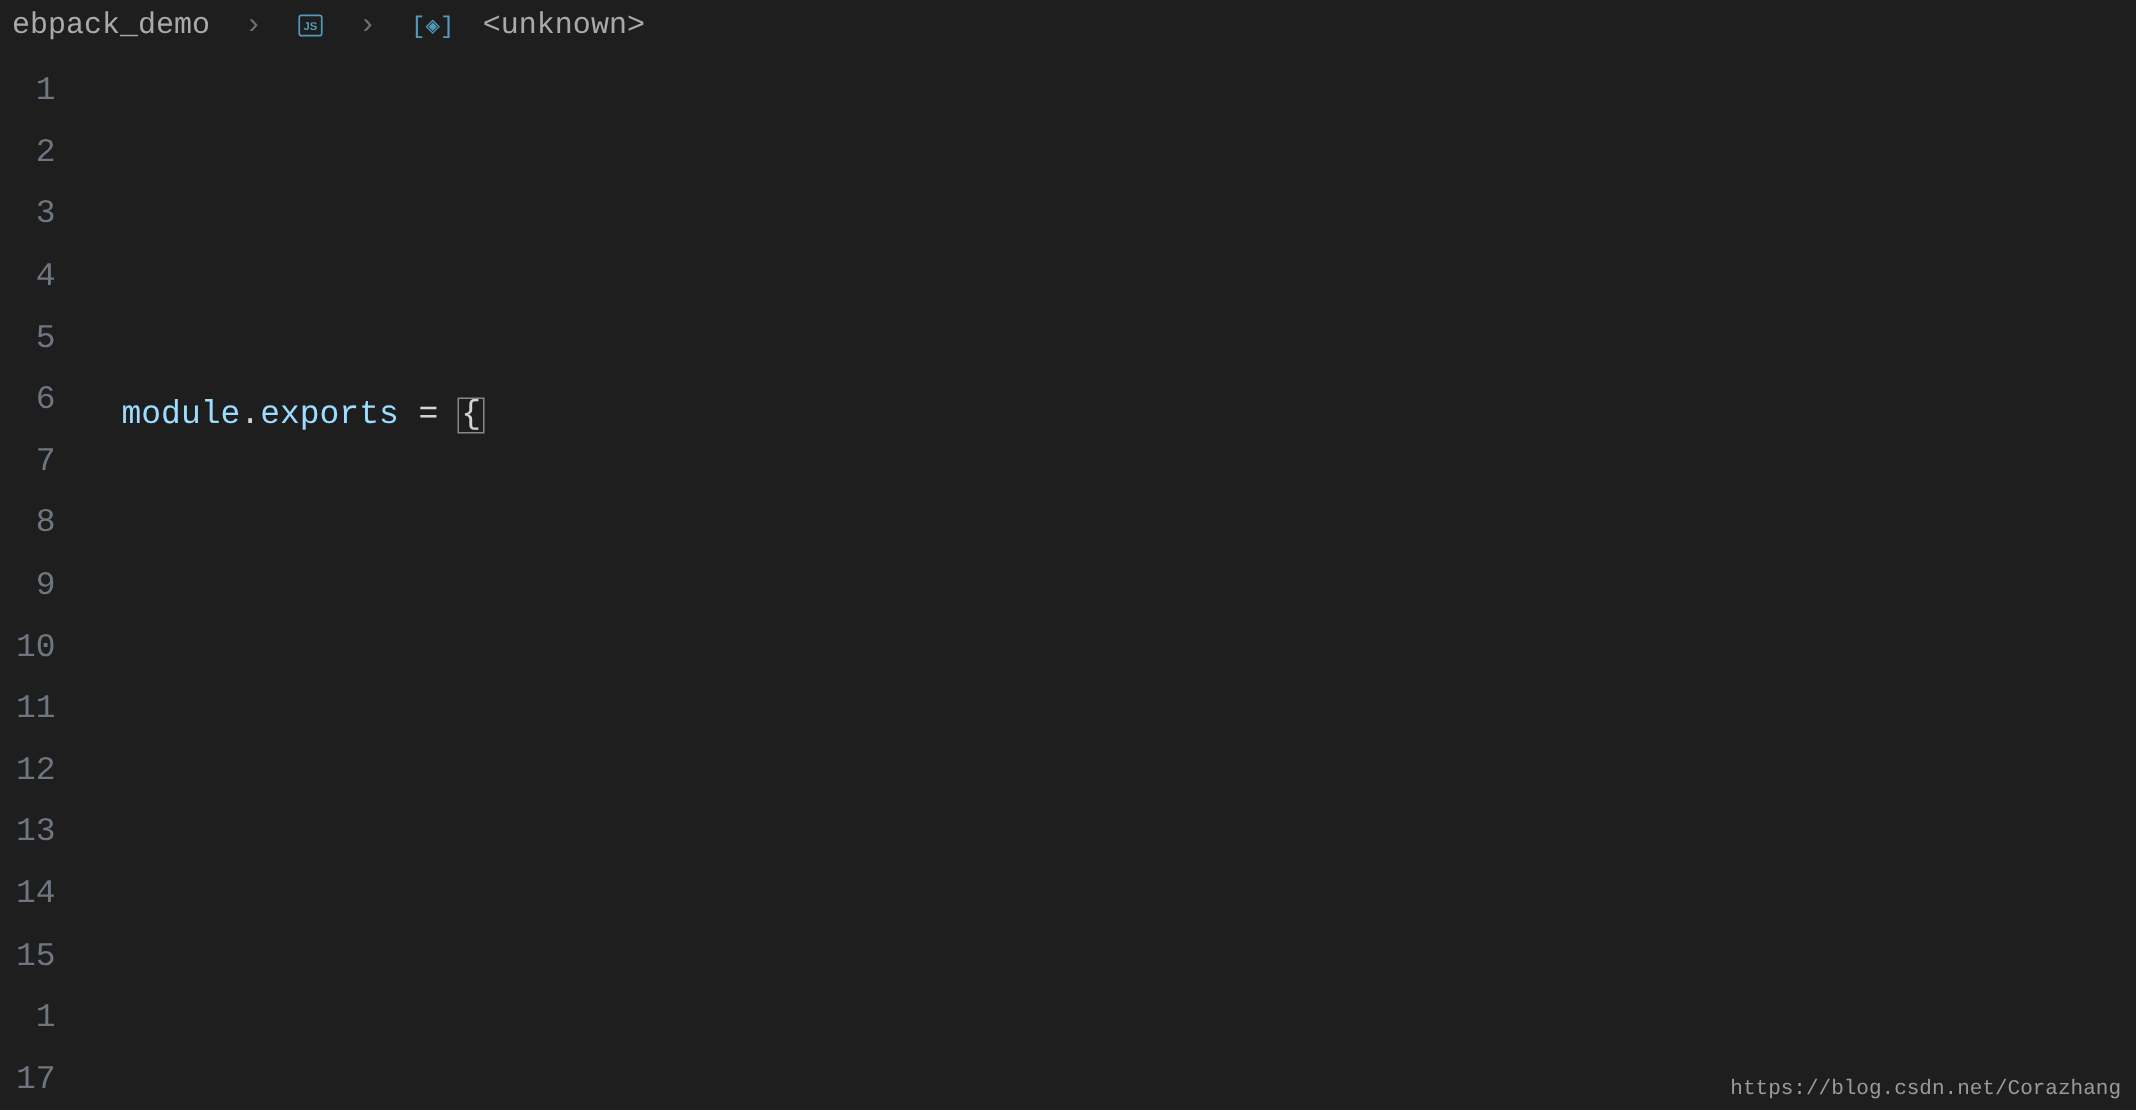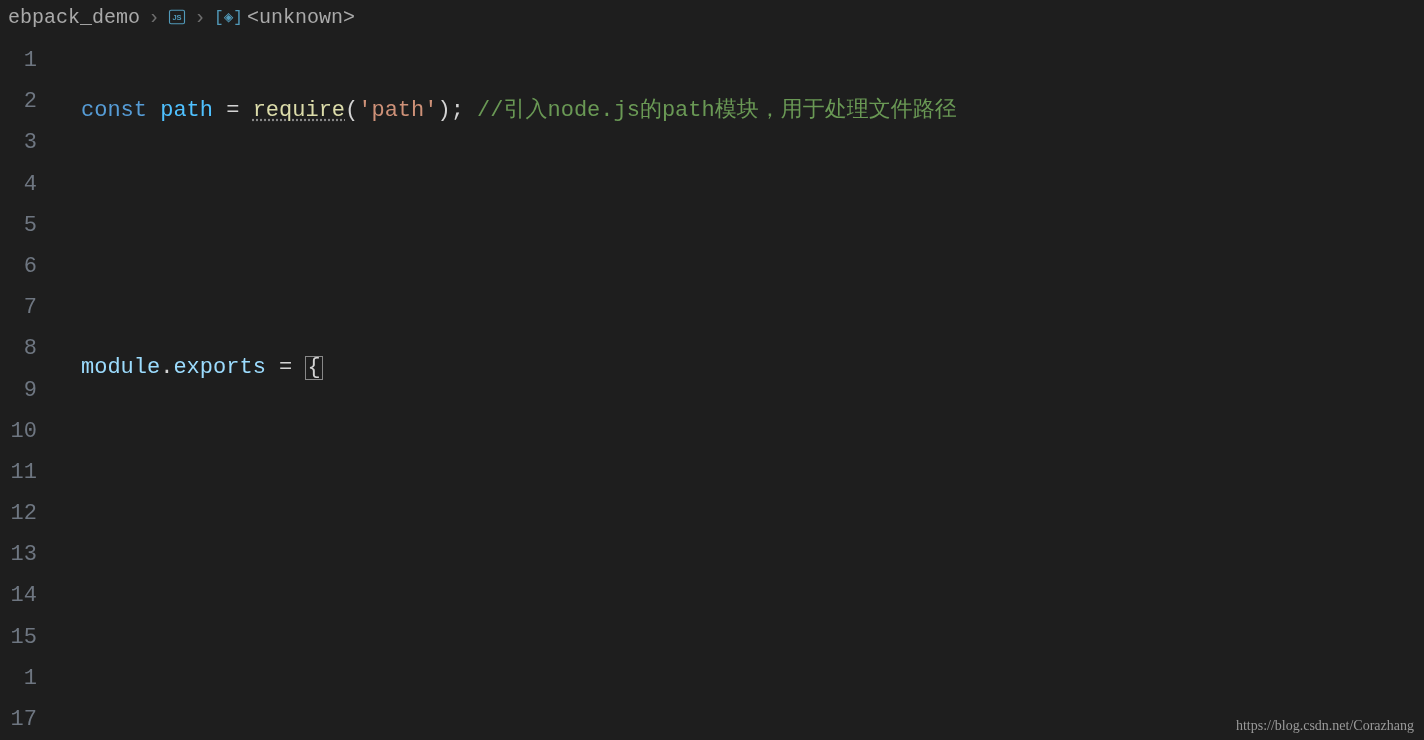--- a/index.html
+++ b/index.html
@@ -14,21 +14,21 @@
     position: relative;
   }
   .breadcrumb {
     height: 34px;
     display: flex;
     align-items: center;
     padding: 16px 8px;
     background: #1e1e1e;
     color: #a9a9a9;
     font-size: 20px;
-    gap: 4px;
+    gap: 19px;
     white-space: nowrap;
   }
   .breadcrumb .sep { color: #6e6e6e; margin: 0 4px; }
   .breadcrumb .icon-box { display: inline-flex; align-items: center; }
   .editor {
     display: flex;
     height: calc(100% - 34px);
   }
   .gutter {
     width: 55px;
@@ -79,21 +79,21 @@
   .dotted-under {
     text-decoration: underline dotted #888;
     text-underline-offset: 3px;
   }
   .watermark {
     position: absolute;
     right: 10px;
     bottom: 6px;
     color: #9a9a9a;
     font-size: 14px;
-    font-family: Liberation Serif, serif;
+    font-family: Liberation Mono, monospace;
     margin-left: 32px;
   }
   .sym-icon { color: #519aba; font-size: 16px; }
 </style>
 </head>
 <body>
 
 <div class="breadcrumb">
   <span>ebpack_demo</span>
   <span class="sep">›</span>
@@ -123,21 +123,20 @@
     <div class="ln">11</div>
     <div class="ln">12</div>
     <div class="ln">13</div>
     <div class="ln">14</div>
     <div class="ln">15</div>
     <div class="ln">1</div>
     <div class="ln">17</div>
   </div>
 
   <div class="code">
-    <div class="line"><span class="tok-keyword">const</span> <span class="tok-const">path</span><span class="tok-op"> = </span><span class="tok-func dotted-under">require</span><span class="tok-punc">(</span><span class="tok-string">'path'</span><span class="tok-punc">)</span><span class="tok-punc">;</span><span> </span><span class="tok-comment">//引入node.js的path模块，用于处理文件路径</span></div>
 
 
     <div class="line"></div>
 
     <div class="line"><span class="tok-builtin">module</span><span class="tok-punc">.</span><span class="tok-builtin">exports</span><span class="tok-op"> = </span><span class="tok-punc bracket-outline">{</span></div>
 
 
 
     
 

